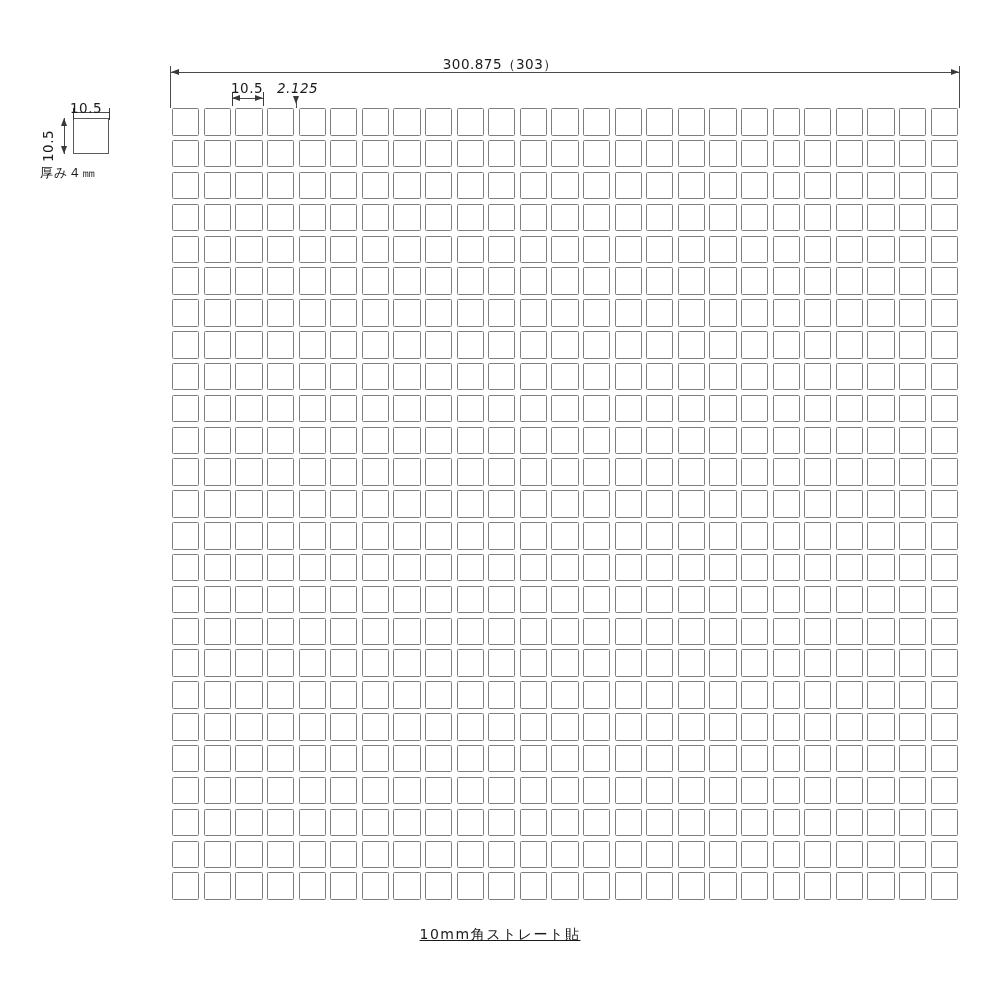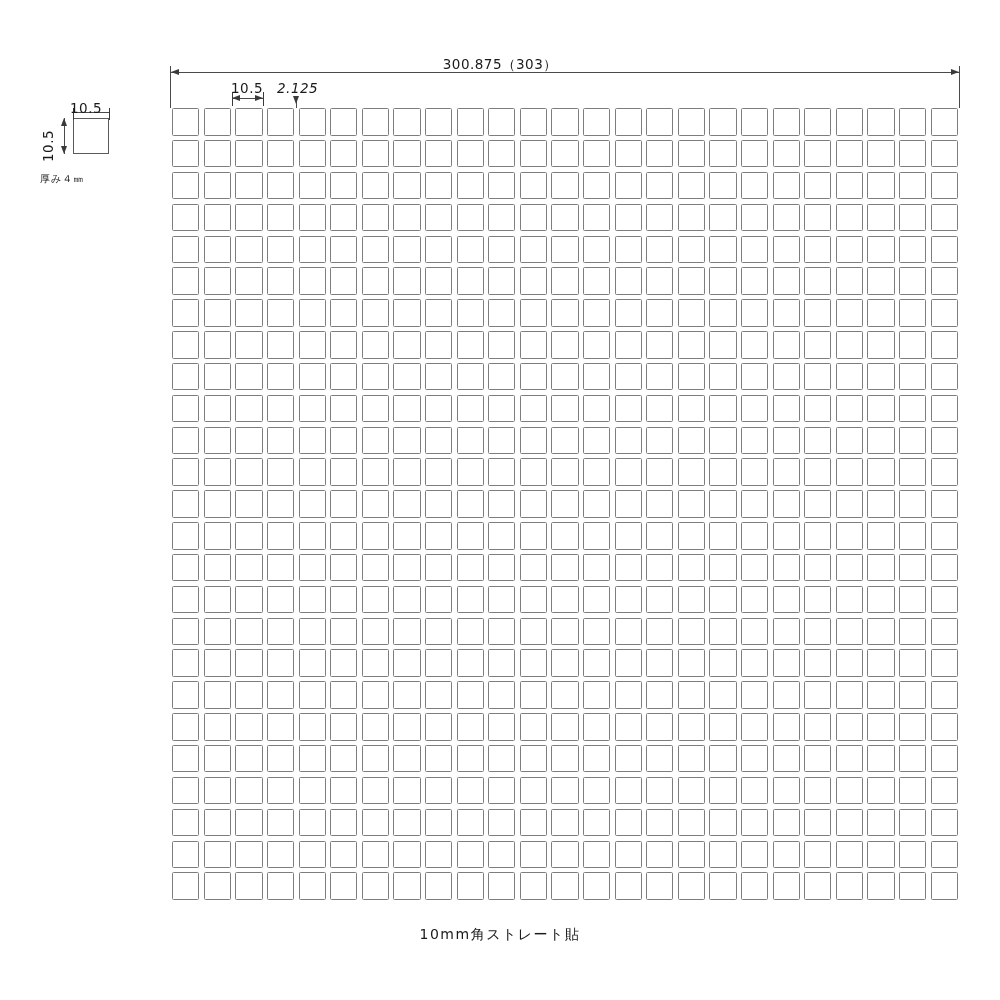--- a/index.html
+++ b/index.html
@@ -55,30 +55,31 @@
   }
   .lbl-chip-h {
     left: 40px;
     top: 118px;
     font-size: 13.5px;
     transform-origin: left top;
     transform: rotate(-90deg) translateX(-44px);
   }
   .lbl-thick {
     left: 40px;
-    top: 172px;
-    font-size: 10px;
+    top: 164px;
+    font-size: 13px;
     letter-spacing: 1px;
   }
   .lbl-caption {
     left: 500px;
     top: 926px;
     transform: translateX(-50%);
     font-size: 14px;
     letter-spacing: 1.5px;
+    text-decoration: underline;
   }
 
   
   .hline {
     position: absolute;
     height: 0;
     border-top: 1px solid #4a4a4a;
   }
   .vline {
     position: absolute;

